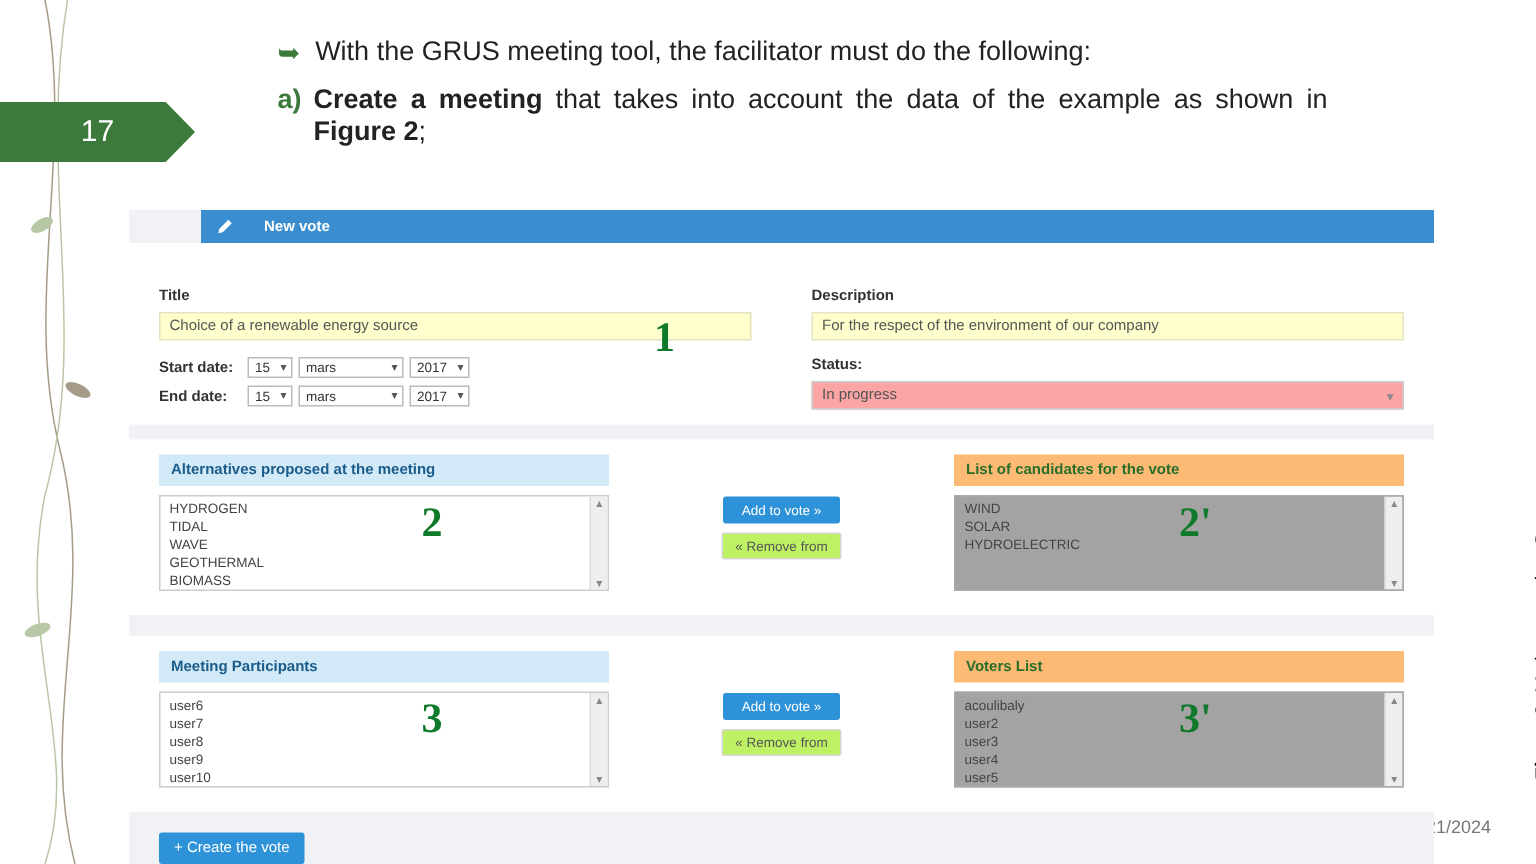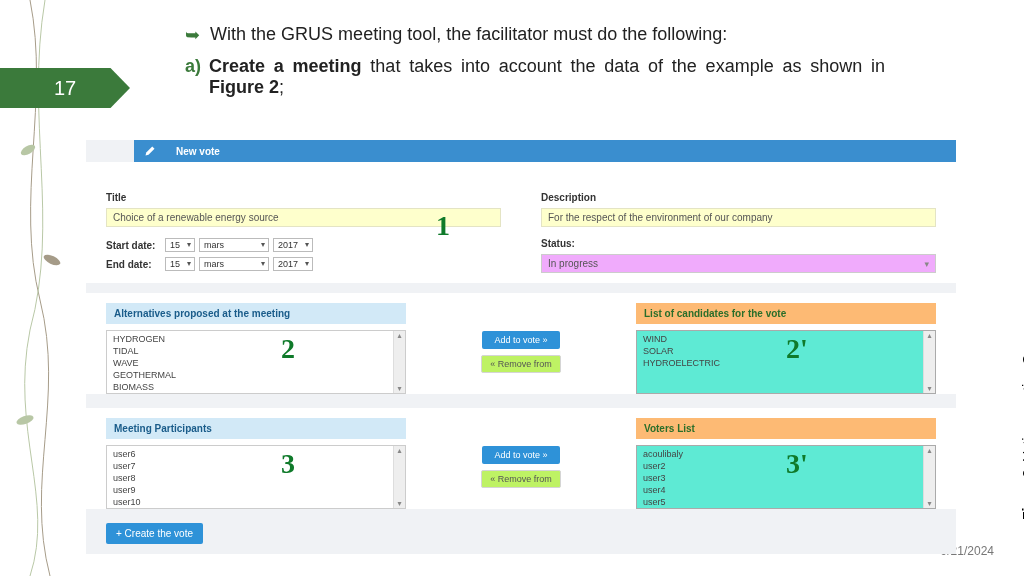--- a/index.html
+++ b/index.html
@@ -117,21 +117,21 @@
   }
   .sel::after {
     content: "▾";
     position: absolute;
     right: 3px; top: 1px;
     font-size: 8px;
     color: #555;
   }
   .status-sel {
     border: 1px solid #ccc;
-    background: #f0abfc;
+    background: #fca5a5;
     padding: 3px 6px;
     font-size: 10px;
     color: #555;
     position: relative;
   }
   .status-sel::after {
     content: "▾";
     position: absolute;
     right: 6px; top: 4px;
     font-size: 9px;
@@ -142,21 +142,21 @@
   .ov {
     position: absolute;
     font-family: "Times New Roman", serif;
     font-weight: bold;
     font-size: 28px;
     color: #0f7a2a;
   }
 
   .lists-block {
     background: #fff;
-    padding: 10px 20px 0;
+    padding: 10px 20px 16px;
     position: relative;
     margin-bottom: 14px;
   }
   .grid {
     display: grid;
     grid-template-columns: 300px 140px 300px;
     gap: 14px;
     align-items: start;
     justify-content: space-between;
   }
@@ -170,21 +170,21 @@
   .h-green { background: #fdba74; color: #2a6e2a; }
   .listbox {
     border: 1px solid #ccc;
     background: #fff;
     height: 64px;
     position: relative;
     overflow: hidden;
     font-size: 9px;
     color: #444;
   }
-  .listbox.gray { background: #5eead4; border-color:#aaa; }
+  .listbox.gray { background: #a3a3a3; border-color:#aaa; }
   .listbox .inner {
     position: absolute;
     left: 6px; top: 2px;
     right: 14px;
     line-height: 12px;
   }
   .scroll {
     position: absolute;
     right: 0; top: 0; bottom: 0;
     width: 12px;

